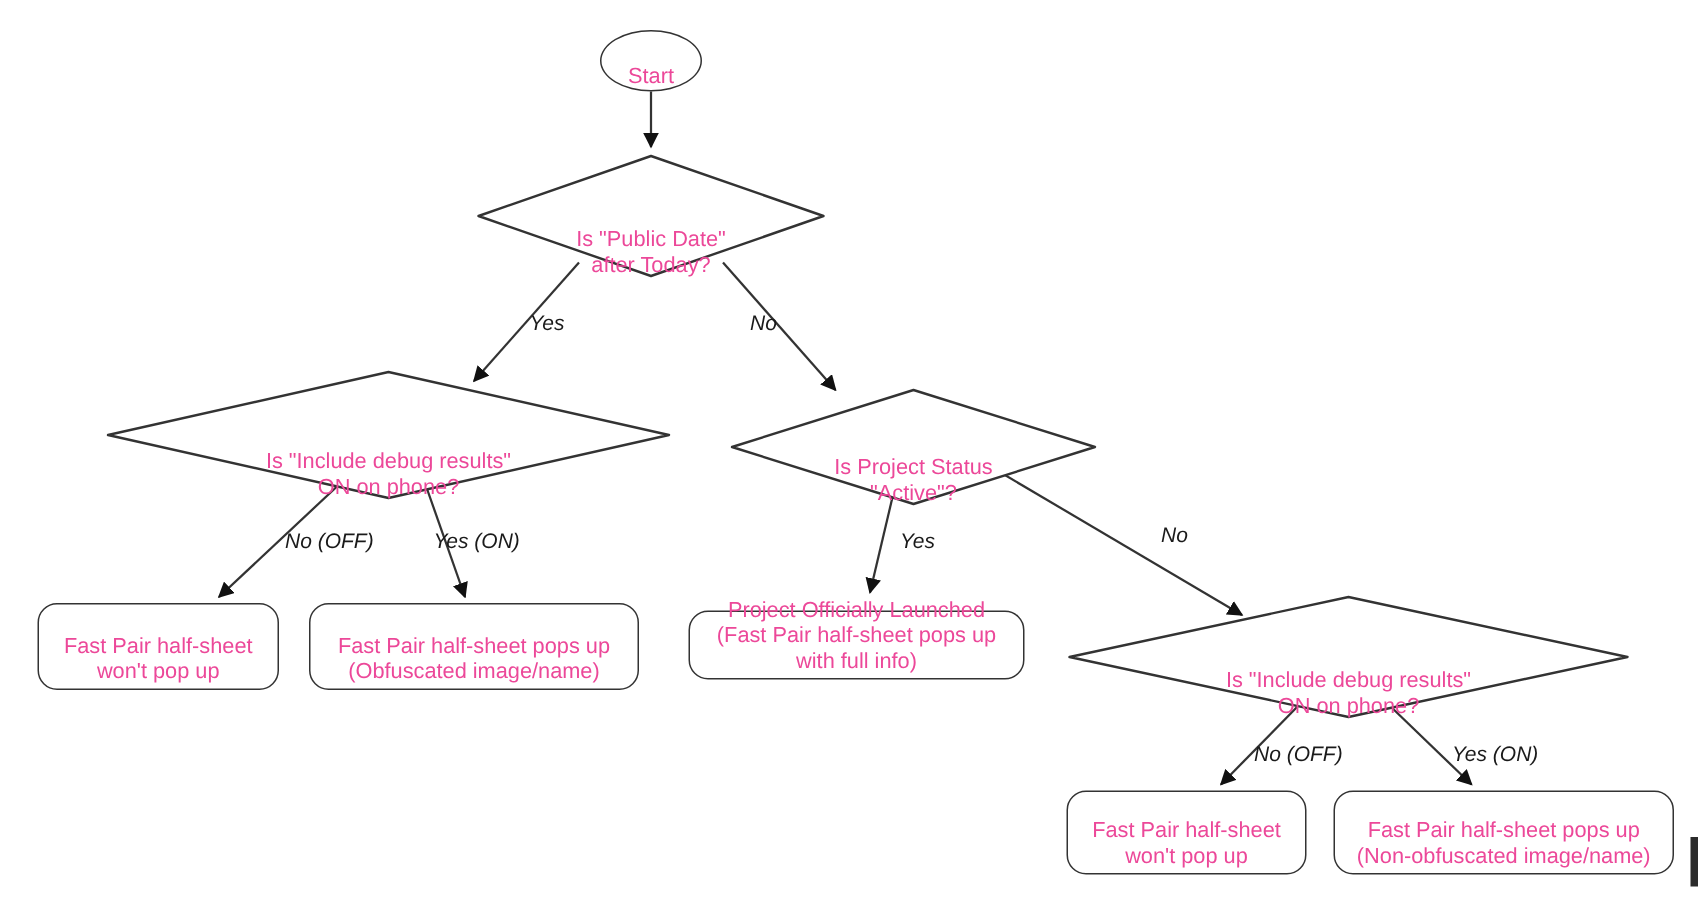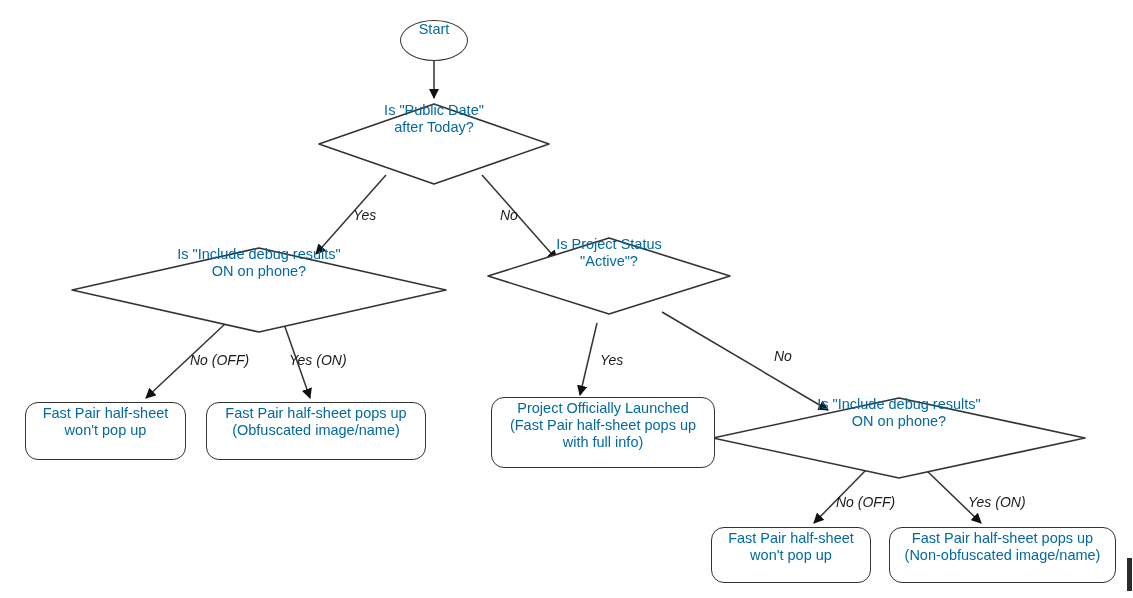--- a/index.html
+++ b/index.html
@@ -24,26 +24,26 @@
     position: absolute;
     top: 0;
     left: 0;
     width: 1133px;
     height: 598px;
   }
   .node {
     position: absolute;
     box-sizing: border-box;
     display: flex;
-    align-items: flex-start;
+    align-items: flex-end;
     justify-content: center;
     text-align: center;
     line-height: 1.18;
     white-space: pre-line;
-    color: #0369a1;
+    color: #ec4899;
   }
   
   .box {
     border: 1.4px solid #333333;
     border-radius: 13px;
     background: #ffffff;
     font-size: 14.5px;
     padding: 2px 6px;
   }
   
@@ -130,21 +130,21 @@
   </div>
 
   <div class="node diamond" style="left:66px; top:246px; width:386px; height:88px;">
     <svg class="dshape" viewBox="0 0 386 88" preserveAspectRatio="none">
       <path d="M 193 2 L 380 44 L 193 86 L 6 44 Z" fill="#ffffff" stroke="#333333" stroke-width="1.6" stroke-linejoin="round" vector-effect="non-scaling-stroke"></path>
     </svg>
     <span class="dlabel">Is "Include debug results"
 ON on phone?</span>
   </div>
 
-  <div class="node diamond" style="left:482px; top:236px; width:254px; height:80px;">
+  <div class="node diamond" style="left:482px; top:258px; width:254px; height:80px;">
     <svg class="dshape" viewBox="0 0 254 80" preserveAspectRatio="none">
       <path d="M 127 2 L 248 40 L 127 78 L 6 40 Z" fill="#ffffff" stroke="#333333" stroke-width="1.6" stroke-linejoin="round" vector-effect="non-scaling-stroke"></path>
     </svg>
     <span class="dlabel">Is Project Status
 "Active"?</span>
   </div>
 
   <div class="node diamond" style="left:707px; top:396px; width:384px; height:84px;">
     <svg class="dshape" viewBox="0 0 384 84" preserveAspectRatio="none">
       <path d="M 192 2 L 378 42 L 192 82 L 6 42 Z" fill="#ffffff" stroke="#333333" stroke-width="1.6" stroke-linejoin="round" vector-effect="non-scaling-stroke"></path>
@@ -156,21 +156,21 @@
   <div class="node box" style="left:25px; top:402px; width:161px; height:58px;">
     <span>Fast Pair half-sheet
 won't pop up</span>
   </div>
 
   <div class="node box" style="left:206px; top:402px; width:220px; height:58px;">
     <span>Fast Pair half-sheet pops up
 (Obfuscated image/name)</span>
   </div>
 
-  <div class="node box" style="left:459px; top:397px; width:224px; height:71px;margin-left:32px;">
+  <div class="node box" style="left:459px; top:407px; width:224px; height:46px;">
     <span>Project Officially Launched
 (Fast Pair half-sheet pops up
 with full info)</span>
   </div>
 
   <div class="node box" style="left:711px; top:527px; width:160px; height:56px;">
     <span>Fast Pair half-sheet
 won't pop up</span>
   </div>
 

